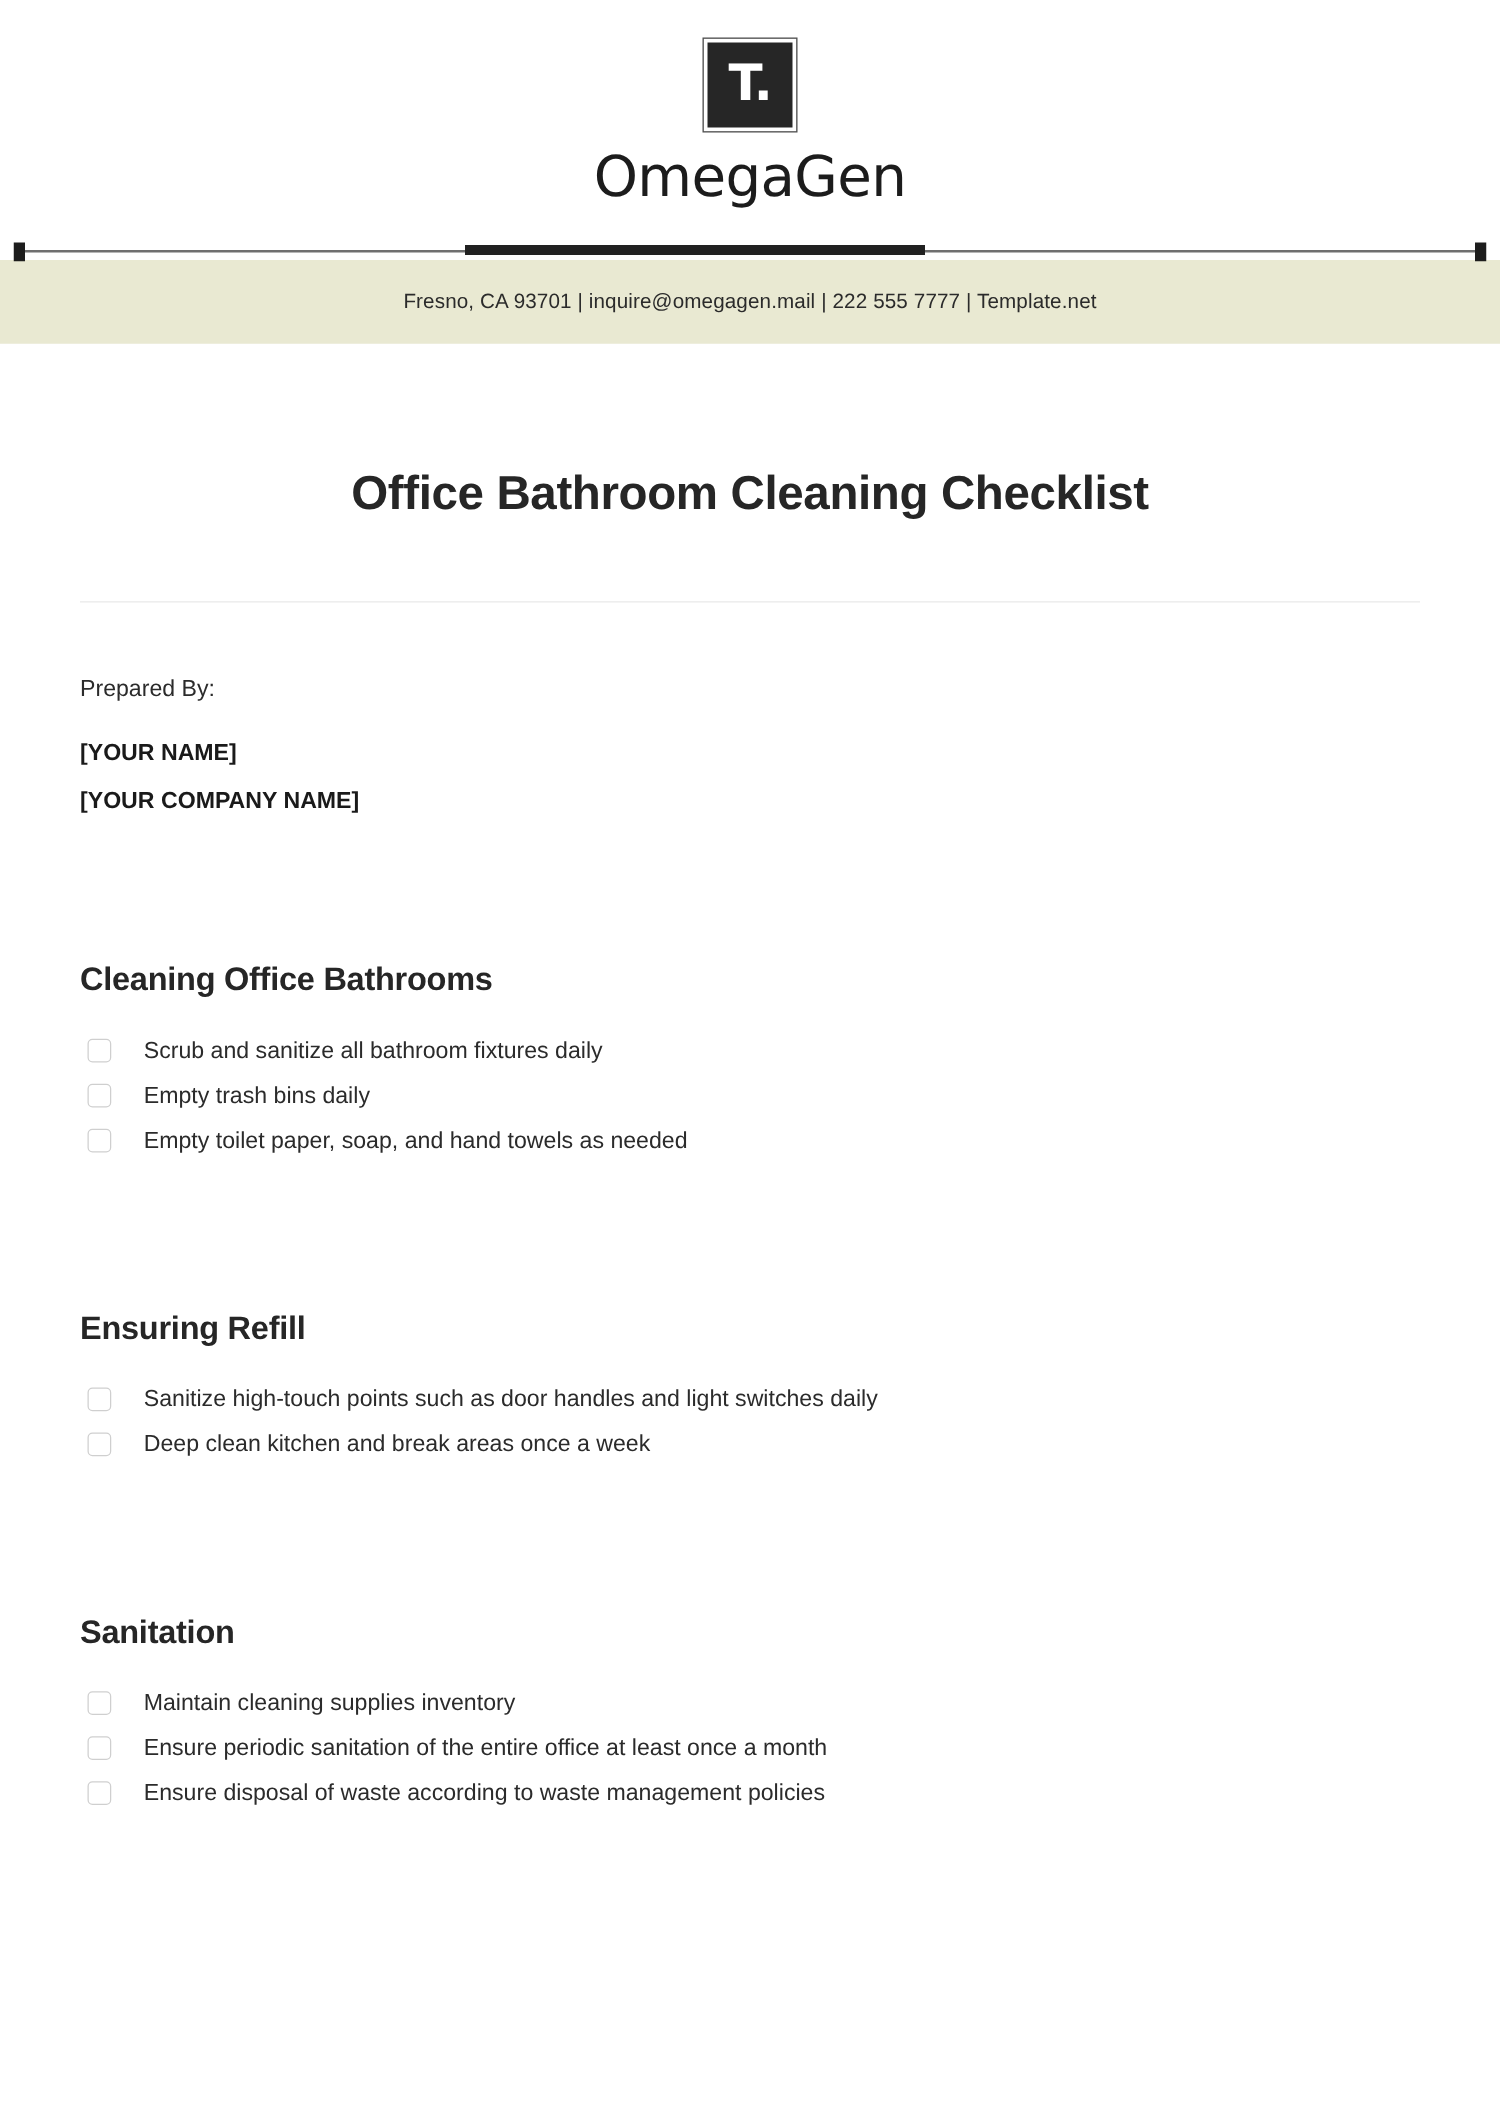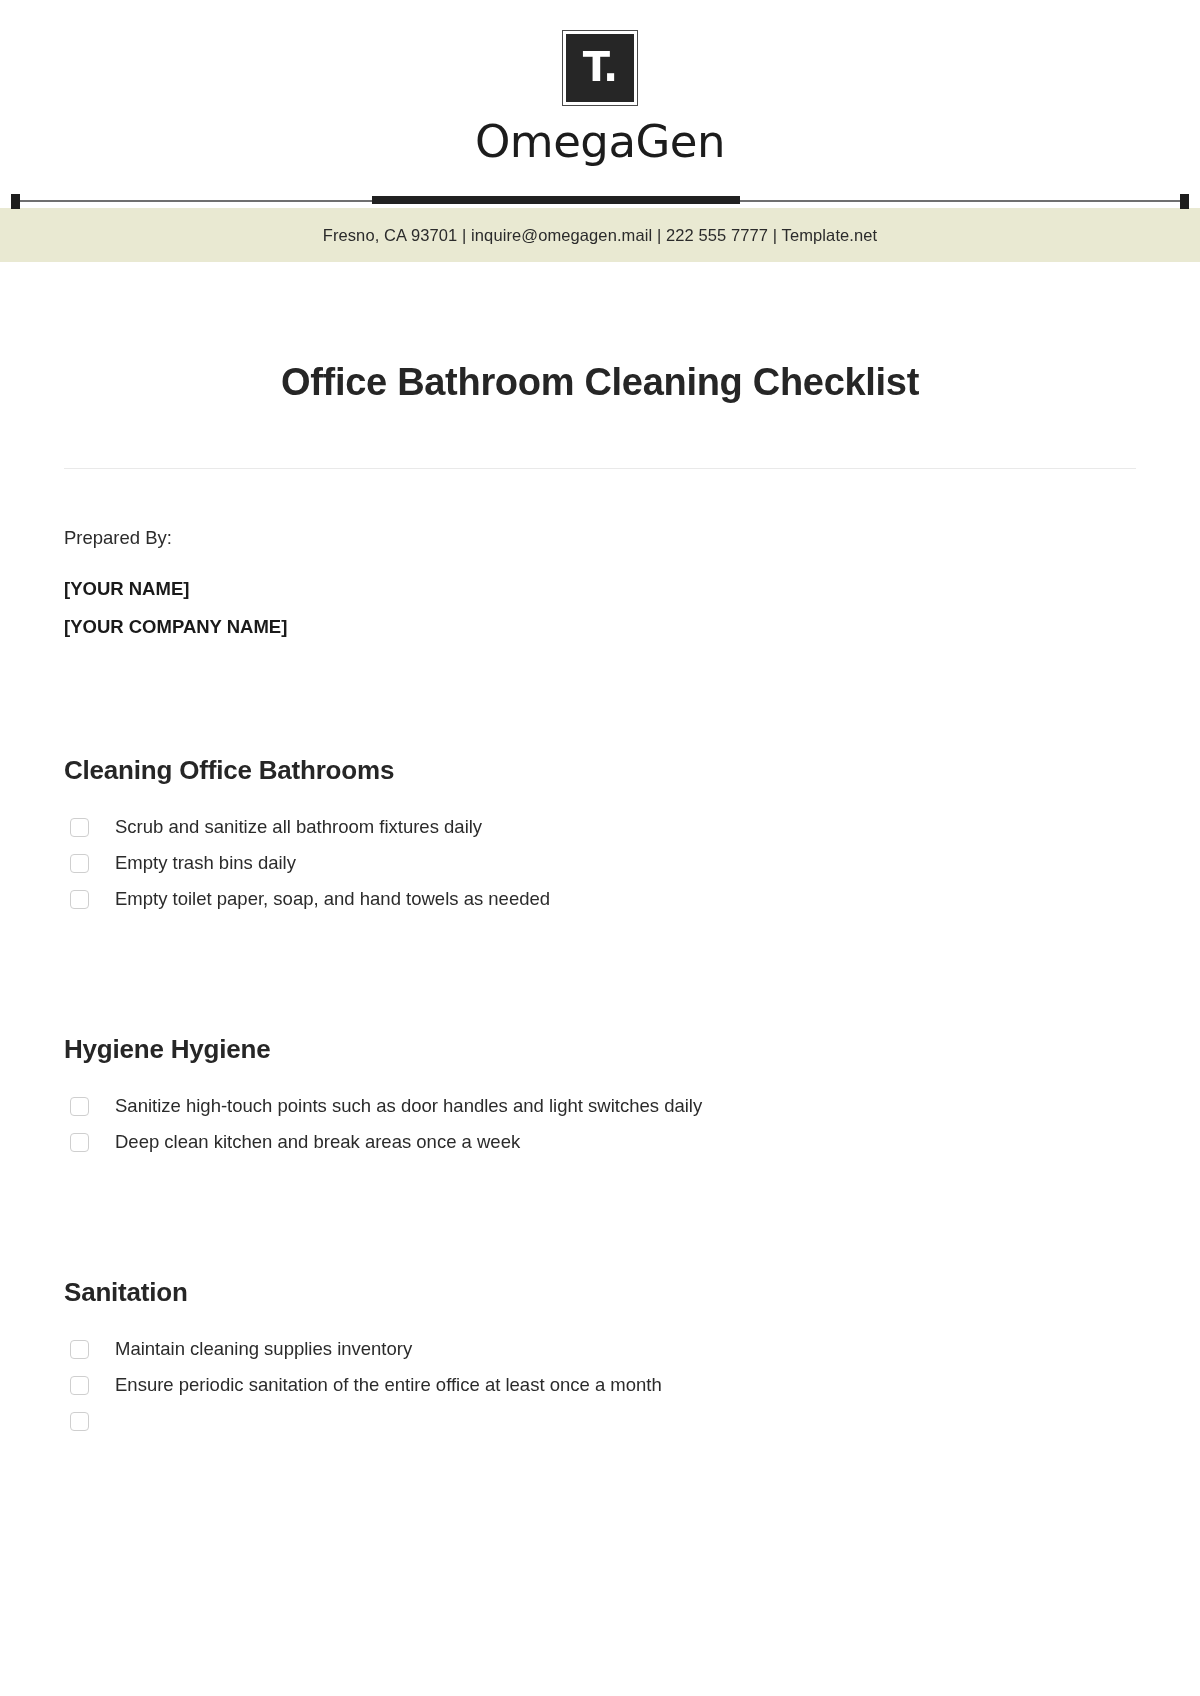--- a/index.html
+++ b/index.html
@@ -95,21 +95,21 @@
     width: 9px;
     height: 15px;
     background: #1d1d1d;
   }
   .rule-cap.left  { left: 11px; }
   .rule-cap.right { right: 11px; }
 
   
   .contact-band {
     background: #e9e9d2;
-    height: 54px;
+    height: 67px;
     display: flex;
     align-items: center;
     justify-content: center;
     text-align: right;
   }
 
   .contact-text {
     font-size: 16.5px;
     color: #2b2b2b;
     letter-spacing: 0.1px;
@@ -239,21 +239,21 @@
           <span class="check-label">Empty trash bins daily</span>
         </div>
         <div class="check-row">
           <span class="checkbox"></span>
           <span class="check-label">Empty toilet paper, soap, and hand towels as needed</span>
         </div>
       </div>
     </div>
 
     <div class="section">
-      <h2 class="section-heading">Hygiene Hygiene</h2>
+      <h2 class="section-heading">Ensuring Refill</h2>
       <div class="checklist">
         <div class="check-row">
           <span class="checkbox"></span>
           <span class="check-label">Sanitize high-touch points such as door handles and light switches daily</span>
         </div>
         <div class="check-row">
           <span class="checkbox"></span>
           <span class="check-label">Deep clean kitchen and break areas once a week</span>
         </div>
       </div>
@@ -265,18 +265,19 @@
         <div class="check-row">
           <span class="checkbox"></span>
           <span class="check-label">Maintain cleaning supplies inventory</span>
         </div>
         <div class="check-row">
           <span class="checkbox"></span>
           <span class="check-label">Ensure periodic sanitation of the entire office at least once a month</span>
         </div>
         <div class="check-row">
           <span class="checkbox"></span>
+          <span class="check-label">Ensure disposal of waste according to waste management policies</span>
         </div>
       </div>
     </div>
 
   </div>
 </div>
 
 </body></html>

